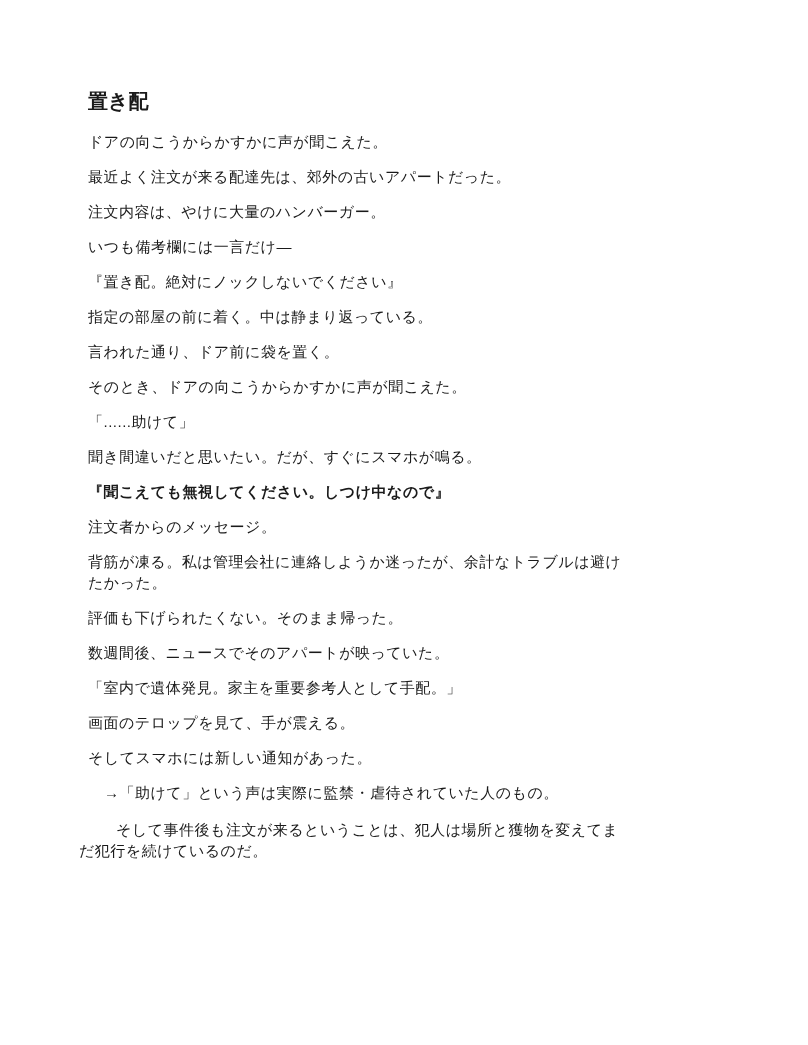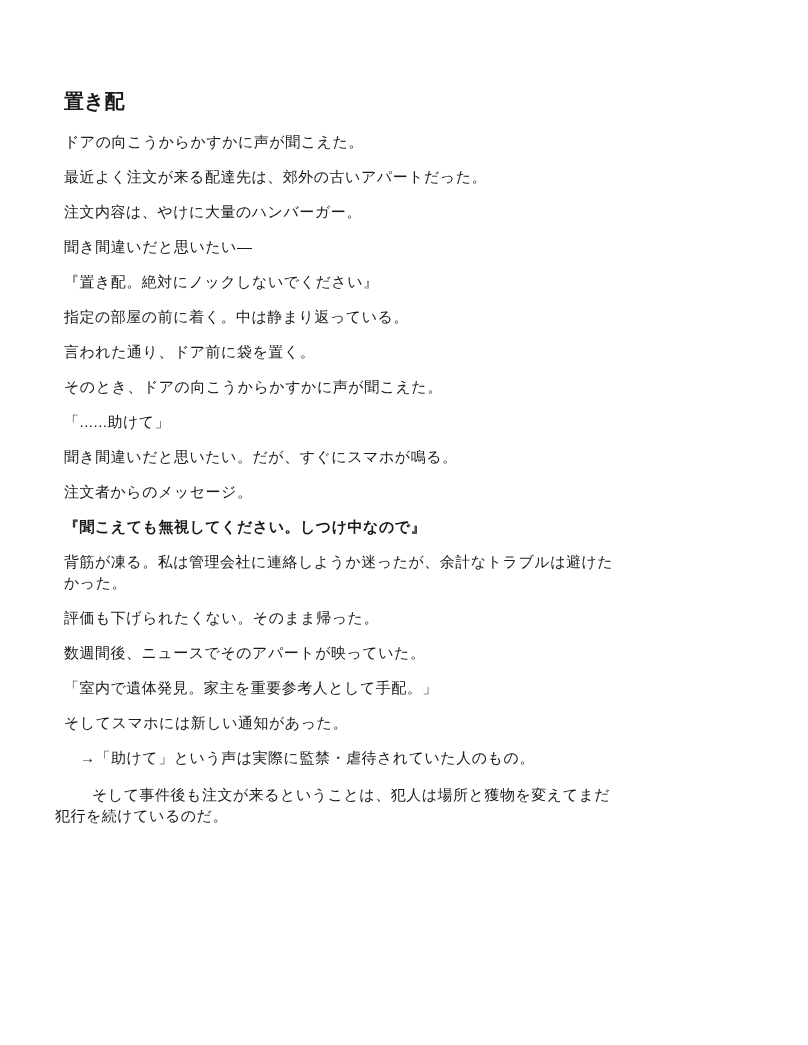--- a/index.html
+++ b/index.html
@@ -8,21 +8,21 @@
     background: #ffffff;
   }
   .page {
     position: relative;
     width: 708px;
     height: 1045px;
     box-sizing: border-box;
     background: #ffffff;
     color: #1a1a1a;
     font-family: "Liberation Sans", "DejaVu Sans", sans-serif;
-    padding: 90px 86px 0 64px;
+    padding: 90px 86px 0 88px;
     overflow: hidden;
   }
   .doc-title {
     font-size: 20px;
     font-weight: 700;
     line-height: 22px;
     margin: 0 0 19px 0;
     color: #1a1a1a;
   }
   p.story {
@@ -50,32 +50,33 @@
 </style>
 </head>
 <body>
 
 <div class="page">
   <h1 class="doc-title">置き配</h1>
 
   <p class="story">ドアの向こうからかすかに声が聞こえた。</p>
   <p class="story">最近よく注文が来る配達先は、郊外の古いアパートだった。</p>
   <p class="story">注文内容は、やけに大量のハンバーガー。</p>
-  <p class="story">聞き間違いだと思いたい—</p>
+  <p class="story">いつも備考欄には一言だけ—</p>
   <p class="story">『置き配。絶対にノックしないでください』</p>
   <p class="story">指定の部屋の前に着く。中は静まり返っている。</p>
   <p class="story">言われた通り、ドア前に袋を置く。</p>
   <p class="story">そのとき、ドアの向こうからかすかに声が聞こえた。</p>
   <p class="story">「......助けて」</p>
   <p class="story">聞き間違いだと思いたい。だが、すぐにスマホが鳴る。</p>
+  <p class="story bold">『聞こえても無視してください。しつけ中なので』</p>
   <p class="story">注文者からのメッセージ。</p>
-  <p class="story bold">『聞こえても無視してください。しつけ中なので』</p>
   <p class="story">背筋が凍る。私は管理会社に連絡しようか迷ったが、余計なトラブルは避けたかった。</p>
   <p class="story">評価も下げられたくない。そのまま帰った。</p>
   <p class="story">数週間後、ニュースでそのアパートが映っていた。</p>
   <p class="story">「室内で遺体発見。家主を重要参考人として手配。」</p>
+  <p class="story">画面のテロップを見て、手が震える。</p>
   <p class="story">そしてスマホには新しい通知があった。</p>
 
   <div class="afterword">
     <p class="story note-arrow">→「助けて」という声は実際に監禁・虐待されていた人のもの。</p>
     <p class="story note-conclusion">そして事件後も注文が来るということは、犯人は場所と獲物を変えてまだ犯行を続けているのだ。</p>
   </div>
 </div>
 
 </body></html>

